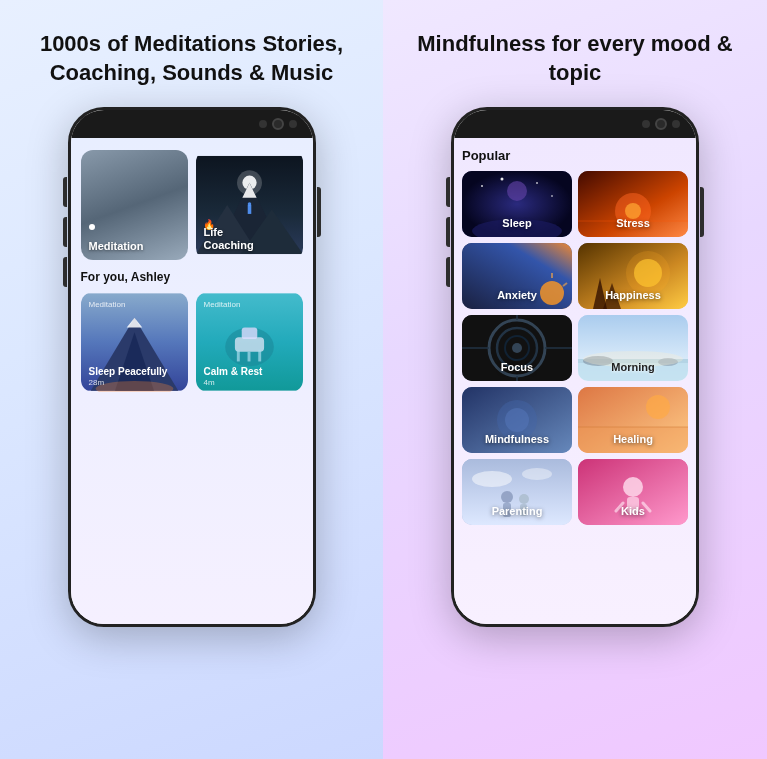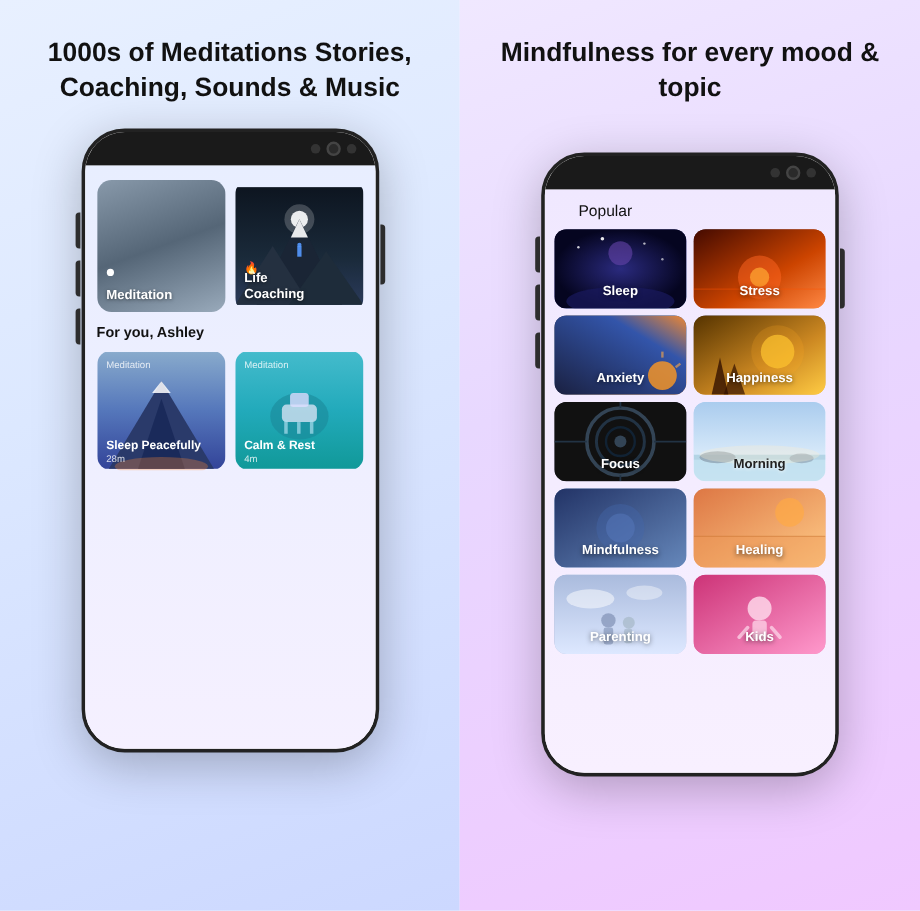--- a/index.html
+++ b/index.html
@@ -33,21 +33,20 @@
 
     
     .right-panel {
       width: 384px;
       height: 759px;
       background: linear-gradient(160deg, #f0e8ff 0%, #e8d8ff 40%, #f0c8ff 100%);
       display: flex;
       flex-direction: column;
       align-items: center;
       position: relative;
-      gap: 20px;
     }
     .right-header {
       text-align: center;
       padding: 30px 30px 20px;
       font-size: 22px;
       font-weight: 700;
       color: #111;
       line-height: 1.3;
     }
 
@@ -197,24 +196,23 @@
 
     
     .right-phone-content {
       padding: 10px 8px;
       background: linear-gradient(180deg, #f0e8ff 0%, #f8f0ff 100%);
       height: calc(100% - 28px);
       overflow: hidden;
     }
     .popular-title {
       font-size: 13px;
-      font-weight: 400;
+      font-weight: 700;
       color: #111;
       margin-bottom: 8px;
-      margin-left: 20px;
     }
     .grid-container {
       display: grid;
       grid-template-columns: 1fr 1fr;
       gap: 6px;
     }
     .grid-item {
       border-radius: 10px;
       overflow: hidden;
       height: 66px;

